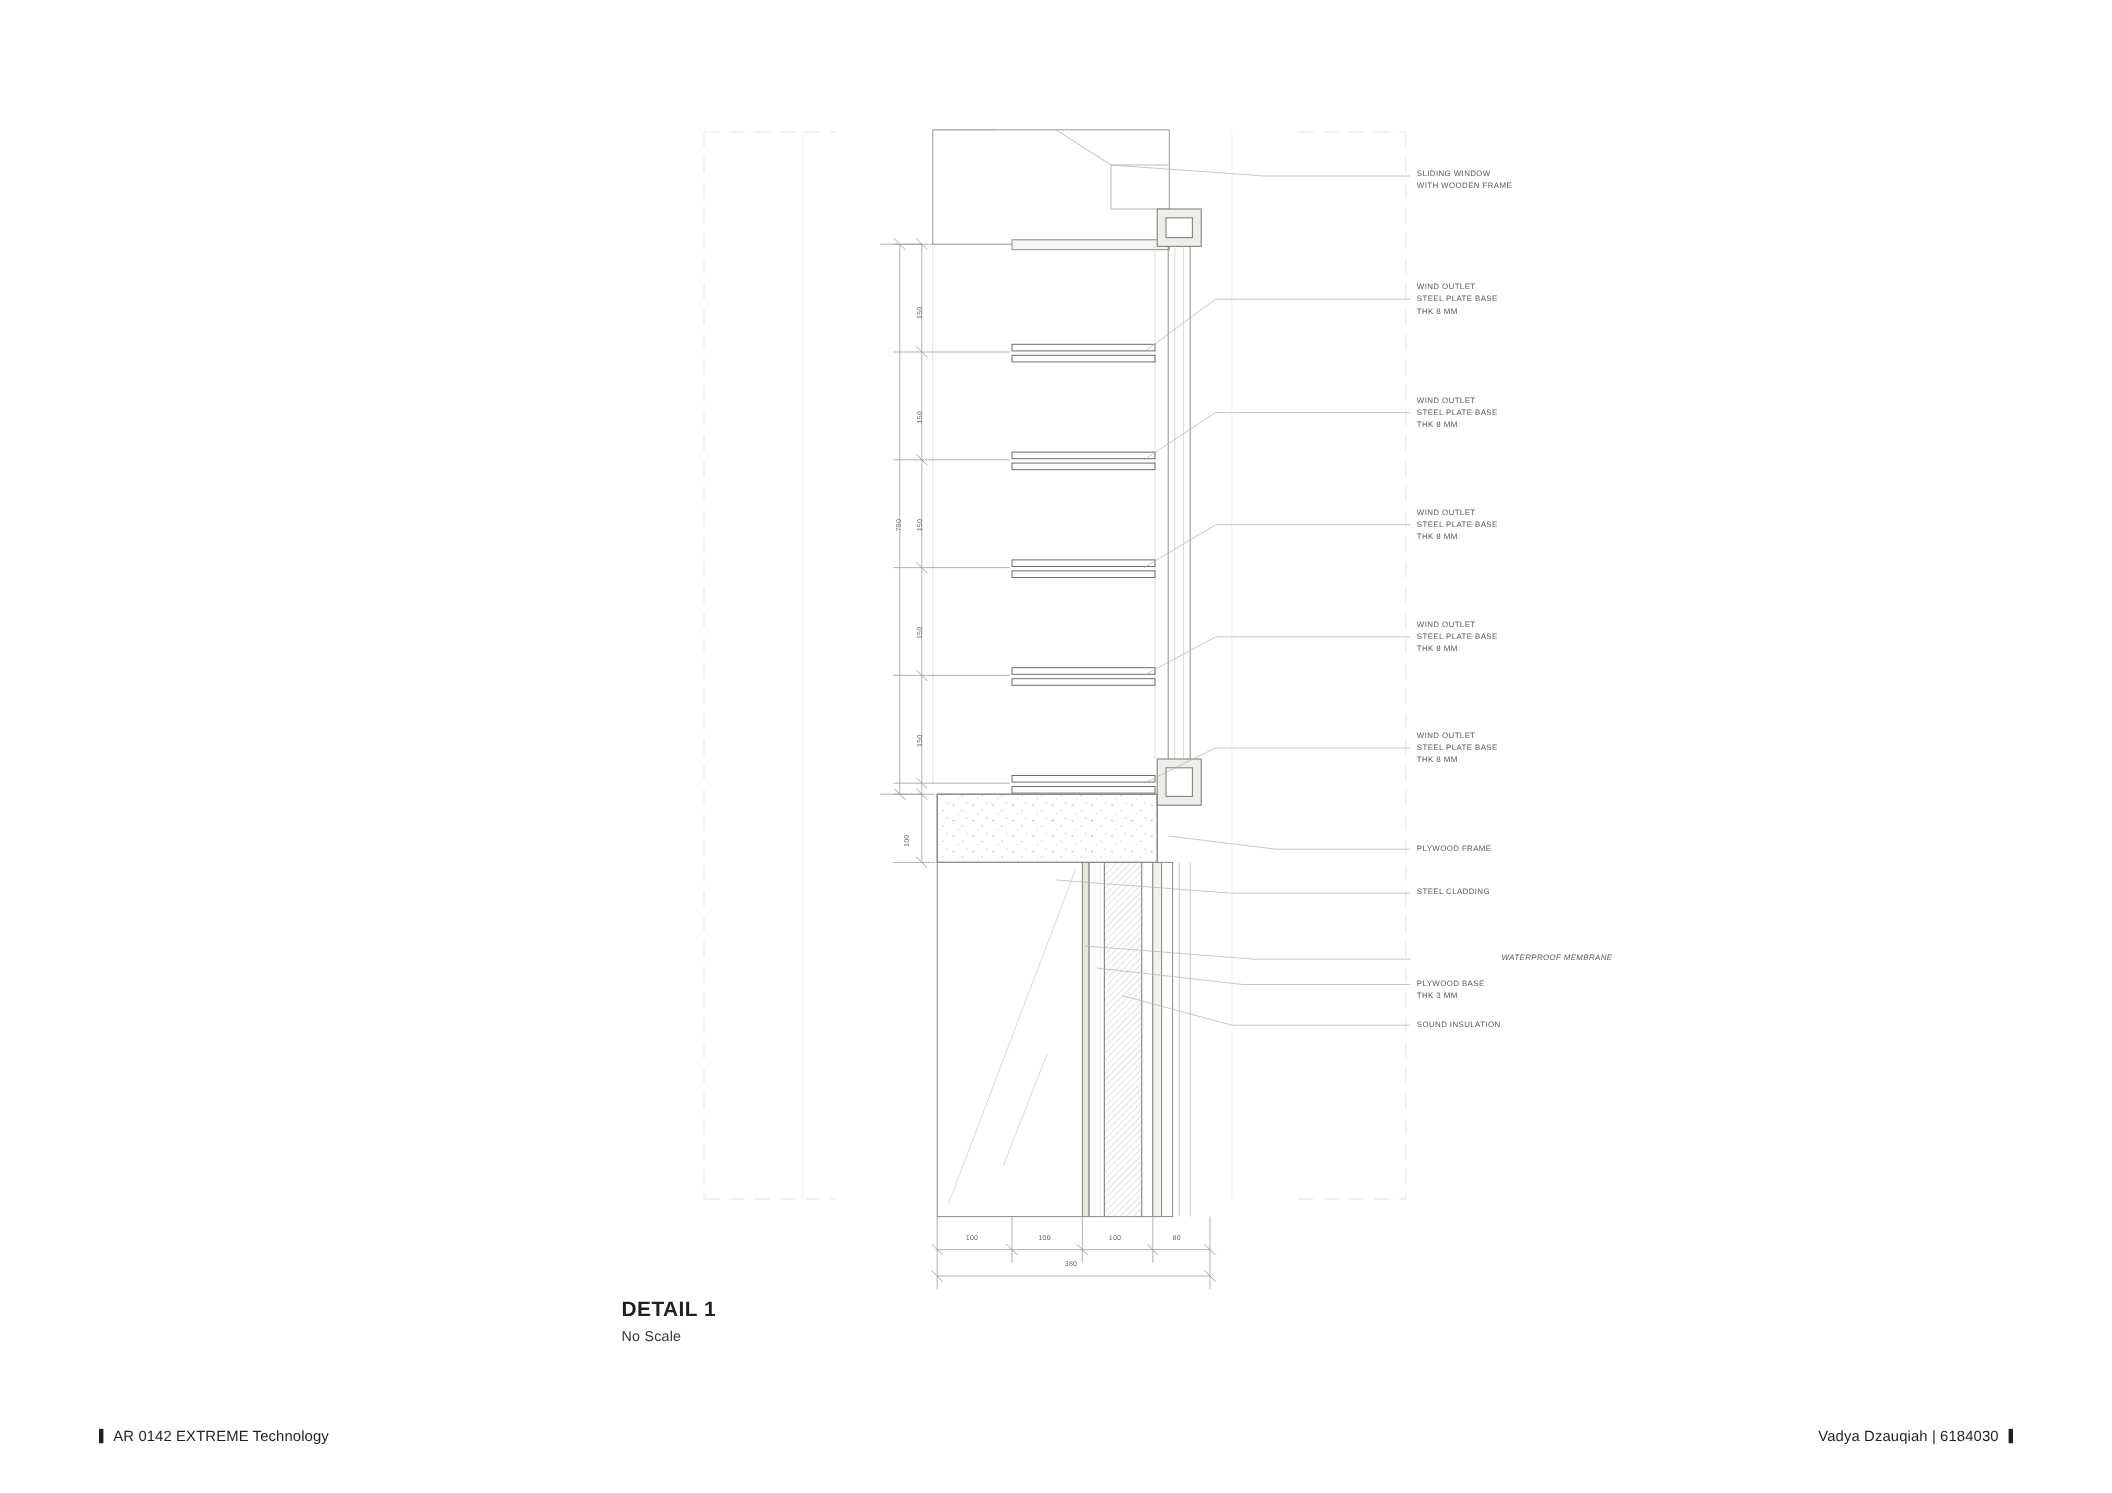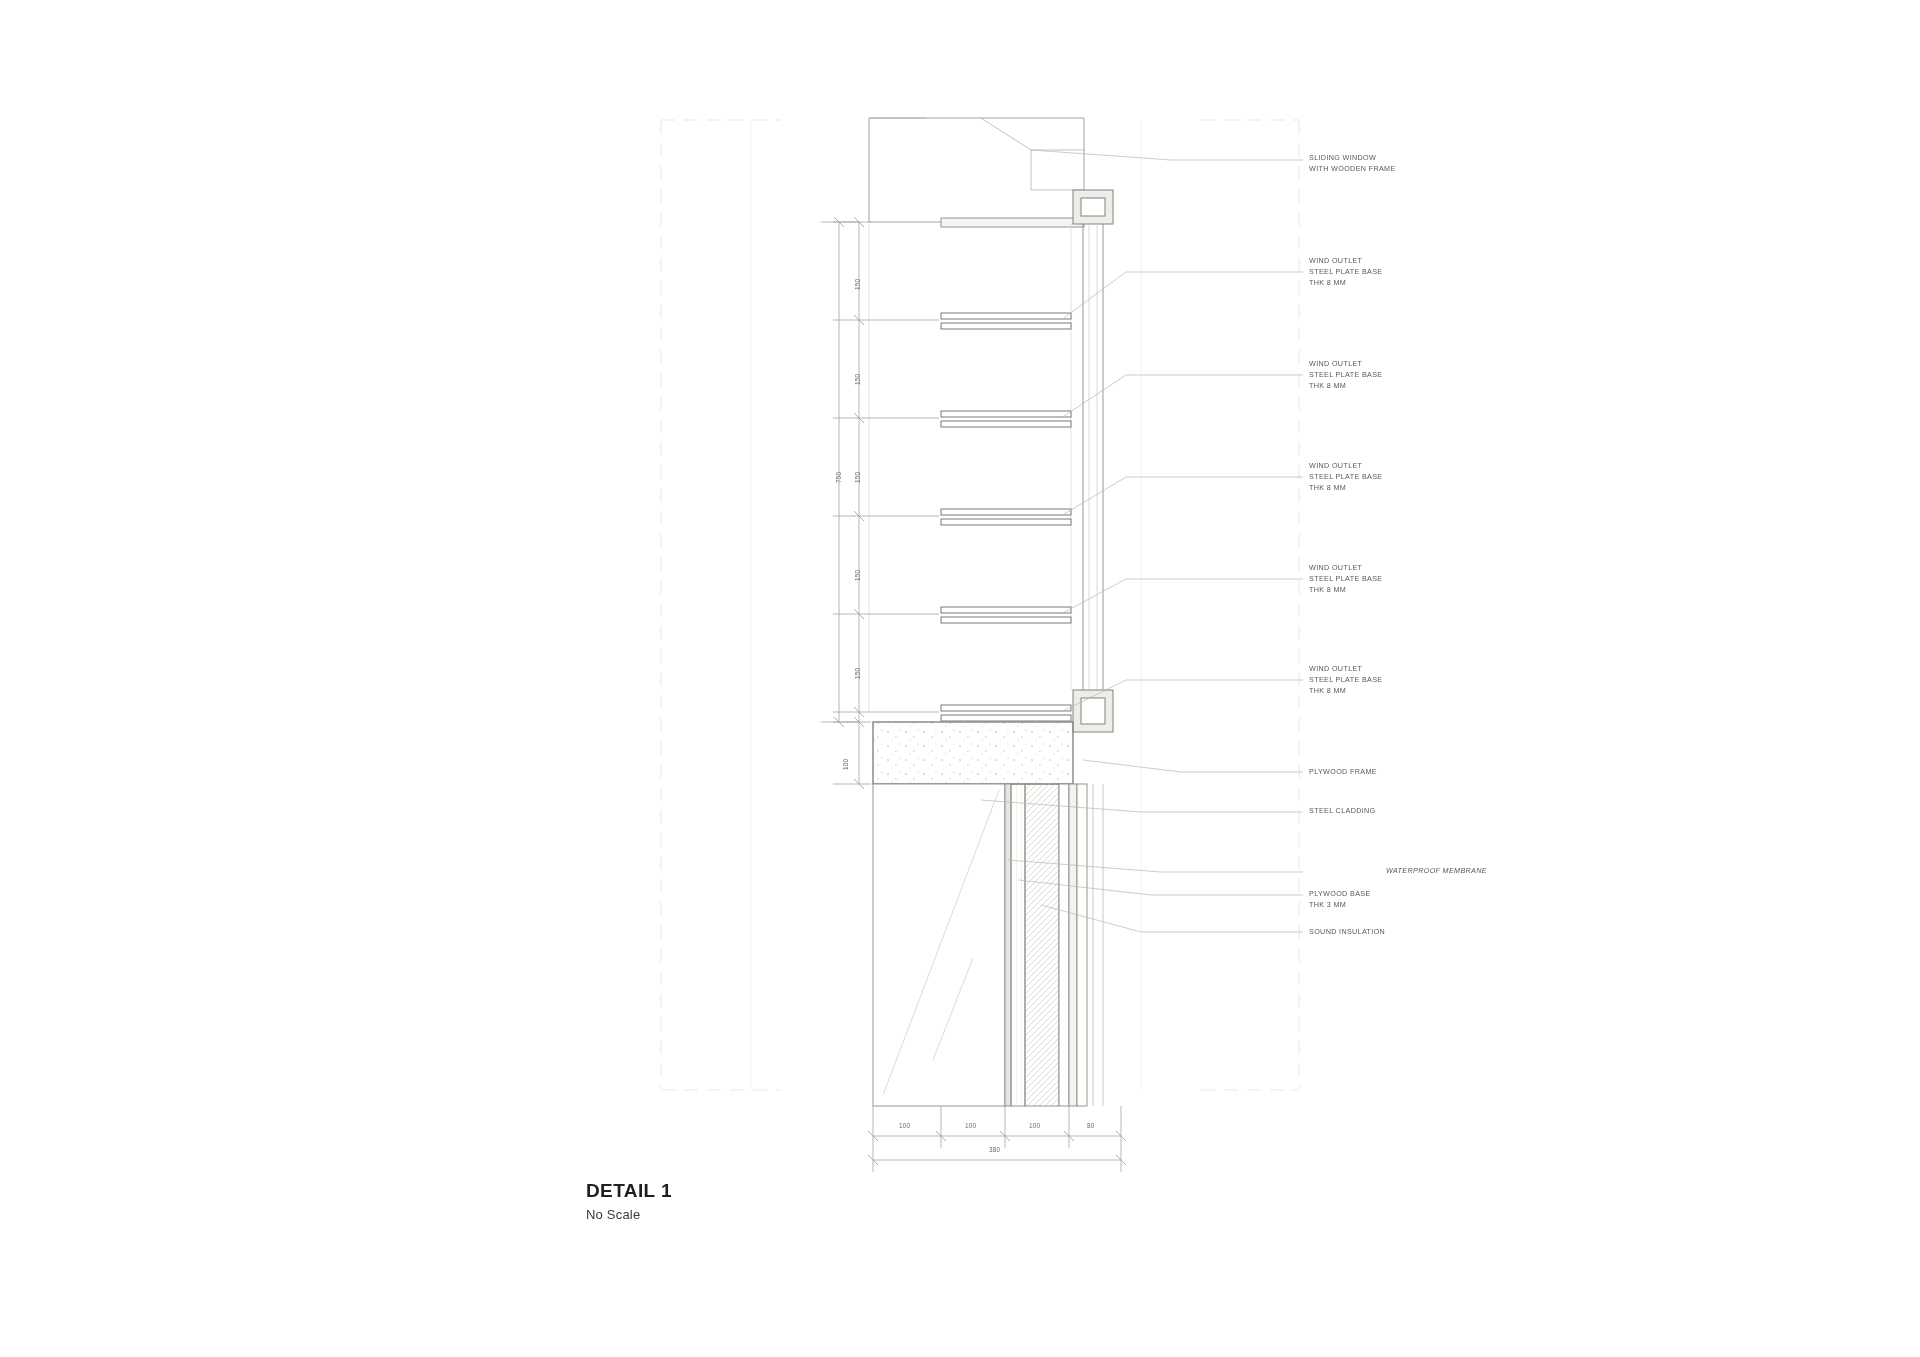--- a/index.html
+++ b/index.html
@@ -12,21 +12,20 @@
     height: 1357px;
     position: relative;
     font-family: "Liberation Sans", sans-serif;
     color: #231f20;
     overflow: hidden;
   }
 
   .sheet {
     position: absolute;
     inset: 0;
-    margin-left: 21px;
   }
 
   
   #drawing-canvas {
     position: absolute;
     left: 0;
     top: 0;
     width: 1920px;
     height: 1357px;
   }
@@ -339,14 +338,24 @@
   <div class="dim-label" style="left:944px; top:1122px;">100</div>
   <div class="dim-label" style="left:1008px; top:1122px;">100</div>
   <div class="dim-label" style="left:1066px; top:1122px;">80</div>
   <div class="dim-label" style="left:968px; top:1146px;">380</div>
 
   <div id="detail-title-block">
     <div id="detail-title">DETAIL 1</div>
     <div id="detail-scale">No Scale</div>
   </div>
 
+  <div id="footer">
+    <div class="footer-side">
+      <span class="footer-tick"></span>
+      <span>AR 0142 EXTREME Technology</span>
+    </div>
+    <div class="footer-side">
+      <span>Vadya Dzauqiah | 6184030</span>
+      <span class="footer-tick"></span>
+    </div>
+  </div>
 
 </div>
 
 </body></html>

